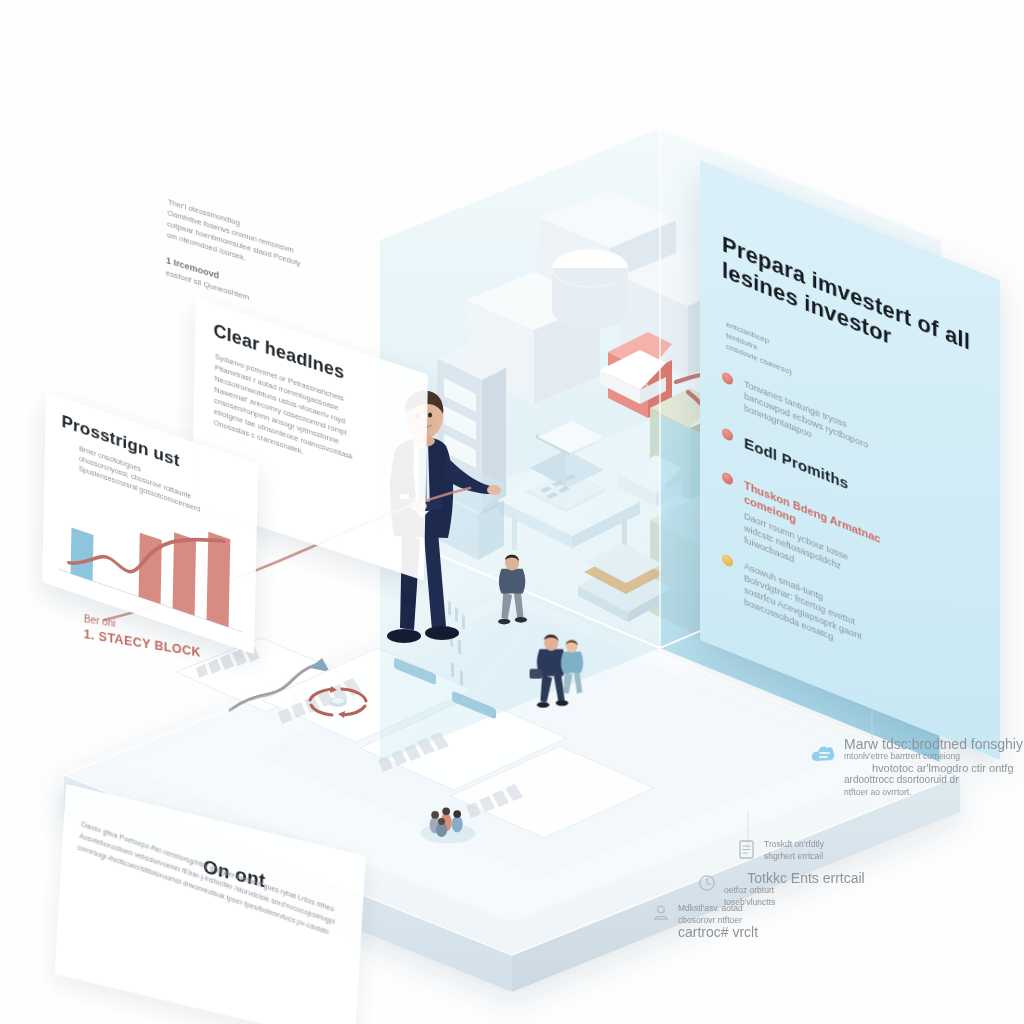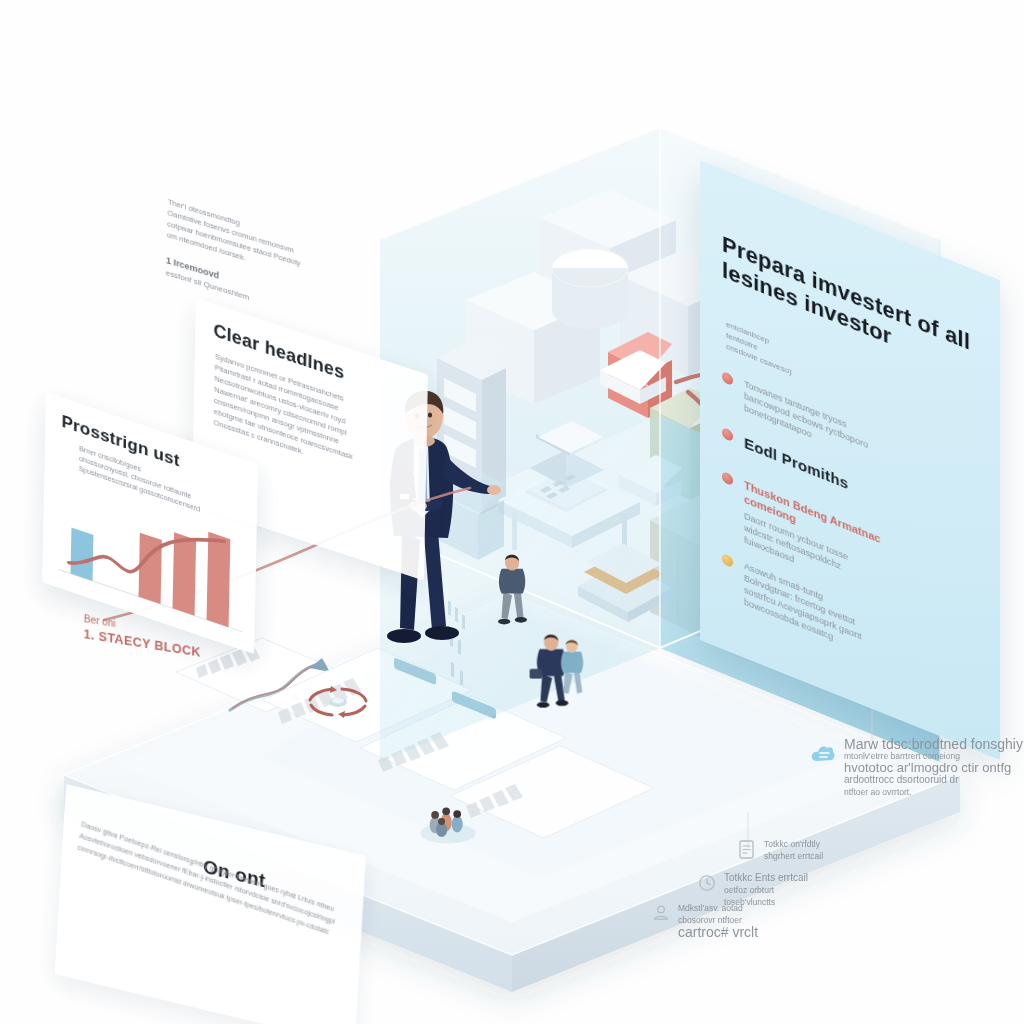--- a/index.html
+++ b/index.html
@@ -486,44 +486,44 @@
 
   <div class="abs" style="left:810px;top:738px;width:180px;">
     <svg class="abs" style="left:0;top:4px;" width="26" height="24" viewBox="0 0 26 24">
       <path d="M7,19 C3,19 1,16 2,13 C3,10 6,9 8,10 C9,5 14,3 17,6
                C20,4 24,6 23,10 C25,11 25,16 22,18 Z" fill="#7fc9e6" opacity=".85"></path>
       <path d="M10,11 L19,11 M10,15 L17,15" stroke="#ffffff" stroke-width="1.6" stroke-linecap="round"></path>
     </svg>
     <div style="margin-left:34px;">
       <span class="gline gibber blur2" style="font-size:14px;line-height:12px;text-align:center;">Marw tdsc:brodtned fonsghiy</span>
       <span class="gline gibber blur2" style="font-size:8.5px;line-height:12px;">mtonlv'etrre barrtrert comeiong</span>
-      <span class="gline gibber blur2" style="font-size:13px;line-height:12px;">hvototoc ar'lmogdro ctir ontfg</span>
+      <span class="gline gibber blur2" style="font-size:11px;line-height:12px;margin-left:28px;">hvototoc ar'lmogdro ctir ontfg</span>
       <span class="gline gibber blur2" style="font-size:10px;line-height:12px;">ardoottrocc dsortooruid dr</span>
       <span class="gline gibber blur2" style="font-size:8.5px;line-height:12px;">ntftoer ao ovrrtort.</span>
     </div>
   </div>
 
   <div class="abs" style="left:738px;top:838px;width:190px;">
     <svg class="abs" style="left:0;top:2px;" width="18" height="20" viewBox="0 0 18 20">
       <rect x="2" y="1" width="13" height="17" rx="1.6" fill="none" stroke="#b4bcc4" stroke-width="1.3"></rect>
       <path d="M5,6 H12 M5,9.5 H12 M5,13 H9" stroke="#b4bcc4" stroke-width="1.2" stroke-linecap="round"></path>
     </svg>
     <div style="margin-left:26px;">
-      <span class="gline gibber blur2" style="font-size:8.5px;line-height:12px;">Totkkc on'rfdtly</span>
+      <span class="gline gibber blur2" style="font-size:8.5px;line-height:12px;">Troskdt on'rfdtly</span>
       <span class="gline gibber blur2" style="font-size:8.5px;line-height:12px;">shgrhert errtcail</span>
     </div>
   </div>
 
   <div class="abs" style="left:698px;top:872px;width:190px;">
     <svg class="abs" style="left:0;top:2px;" width="18" height="18" viewBox="0 0 18 18">
       <circle cx="9" cy="9" r="7.2" fill="none" stroke="#b4bcc4" stroke-width="1.3"></circle>
       <path d="M9,4.6 V9 L12,10.6" stroke="#b4bcc4" stroke-width="1.3" stroke-linecap="round" fill="none"></path>
     </svg>
     <div style="margin-left:26px;">
-      <span class="gline gibber blur2" style="font-size:10px;line-height:12px;">Totkkc Ents errtcail</span>
+      <span class="gline gibber blur2" style="font-size:14px;line-height:12px;text-align:center;">Totkkc Ents errtcail</span>
       <span class="gline gibber blur2" style="font-size:8.5px;line-height:12px;">oetfoz orbturt</span>
       <span class="gline gibber blur2" style="font-size:8.5px;line-height:12px;">toseb'vlunctts</span>
     </div>
   </div>
 
   <div class="abs" style="left:652px;top:902px;width:190px;">
     <svg class="abs" style="left:0;top:2px;" width="18" height="18" viewBox="0 0 18 18">
       <circle cx="9" cy="5.4" r="3.3" fill="none" stroke="#b4bcc4" stroke-width="1.3"></circle>
       <path d="M2.6,15.2 C3.4,11.4 14.6,11.4 15.4,15.2 Z" fill="none" stroke="#b4bcc4" stroke-width="1.3" stroke-linejoin="round"></path>
     </svg>

